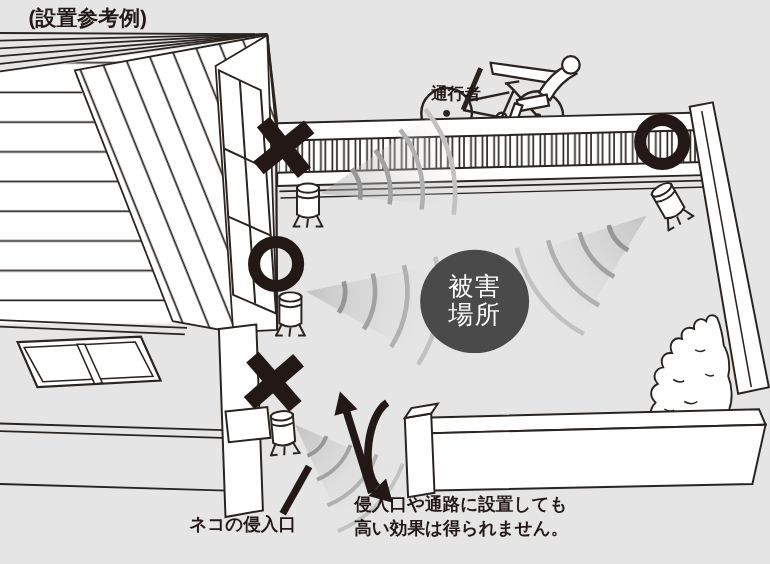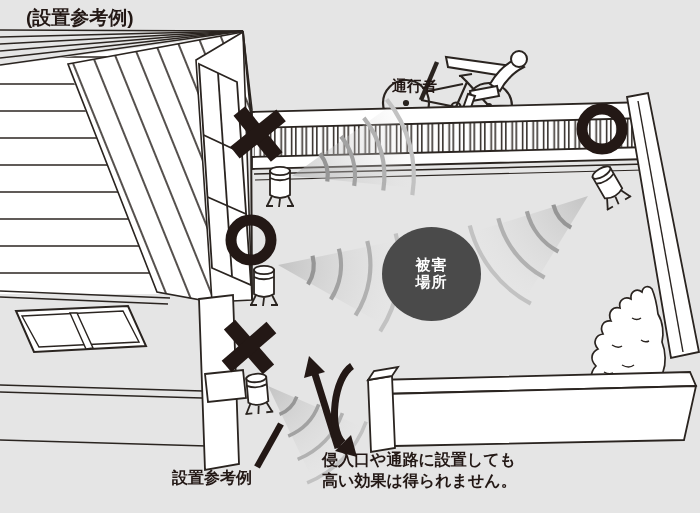--- a/index.html
+++ b/index.html
@@ -8,21 +8,21 @@
   #art{position:absolute;left:0;top:0;}
   .label{position:absolute;font-weight:bold;color:#231815;white-space:pre-line;line-height:1.32;}
   .lbl-title{left:26px;top:5px;font-size:19px;}
   .lbl-outside{left:252px;top:5px;font-size:16px;}
   .lbl-passerby{left:368px;top:76px;font-size:15px;margin-left:24px;}
   .lbl-inside{left:524px;top:27px;font-size:16px;}
   .lbl-catentry{left:172px;top:467px;font-size:16px;}
   .lbl-entrywarn{left:322px;top:449px;font-size:16px;}
   .damage-spot{position:absolute;left:382px;top:227px;width:99px;height:94px;border-radius:50%;
                background:#4a4a4a;display:flex;align-items:center;justify-content:center;
-               text-align:center;color:#ffffff;font-weight:bold;font-size:15px;line-height:1.12;
+               text-align:center;color:#ffffff;font-weight:normal;font-size:23px;line-height:1.12;
                white-space:pre-line;letter-spacing:1px;}
 </style>
 </head>
 <body>
 
 <div id="stage">
 
 <svg id="art" width="700" height="513" viewBox="0 0 700 513">
   <defs>
     <pattern id="hlines" width="30" height="27" patternUnits="userSpaceOnUse">
@@ -187,17 +187,17 @@
     <use href="#xm" transform="translate(249,347) rotate(4)"></use>
     <circle cx="251" cy="240" r="20" fill="none" stroke="#231815" stroke-width="11"></circle>
     <circle cx="602" cy="129" r="20" fill="none" stroke="#231815" stroke-width="11"></circle>
   </g>
 </svg>
 
 <div class="label lbl-title">(設置参考例)</div>
 <div class="label lbl-passerby">通行者</div>
 <div class="damage-spot">被害
 場所</div>
-<div class="label lbl-catentry">設置参考例</div>
+<div class="label lbl-catentry">ネコの侵入口</div>
 <div class="label lbl-entrywarn">侵入口や通路に設置しても
 高い効果は得られません。</div>
 
 </div>
 
 </body></html>

